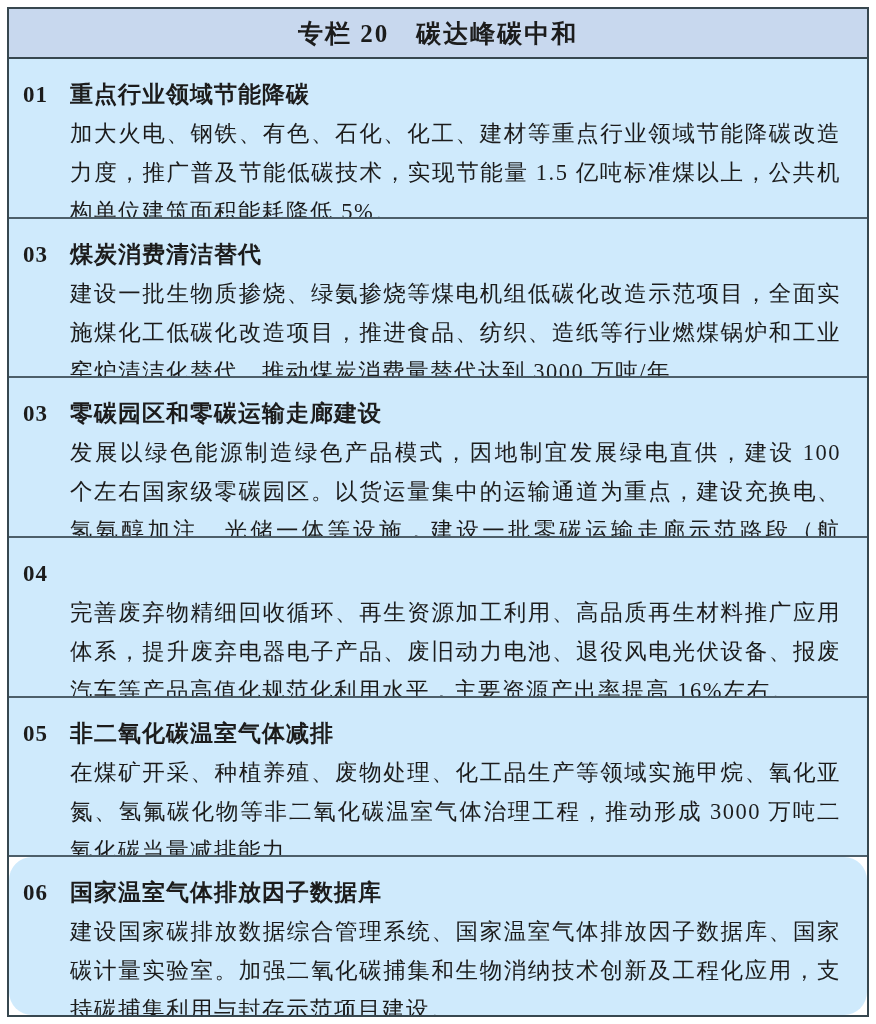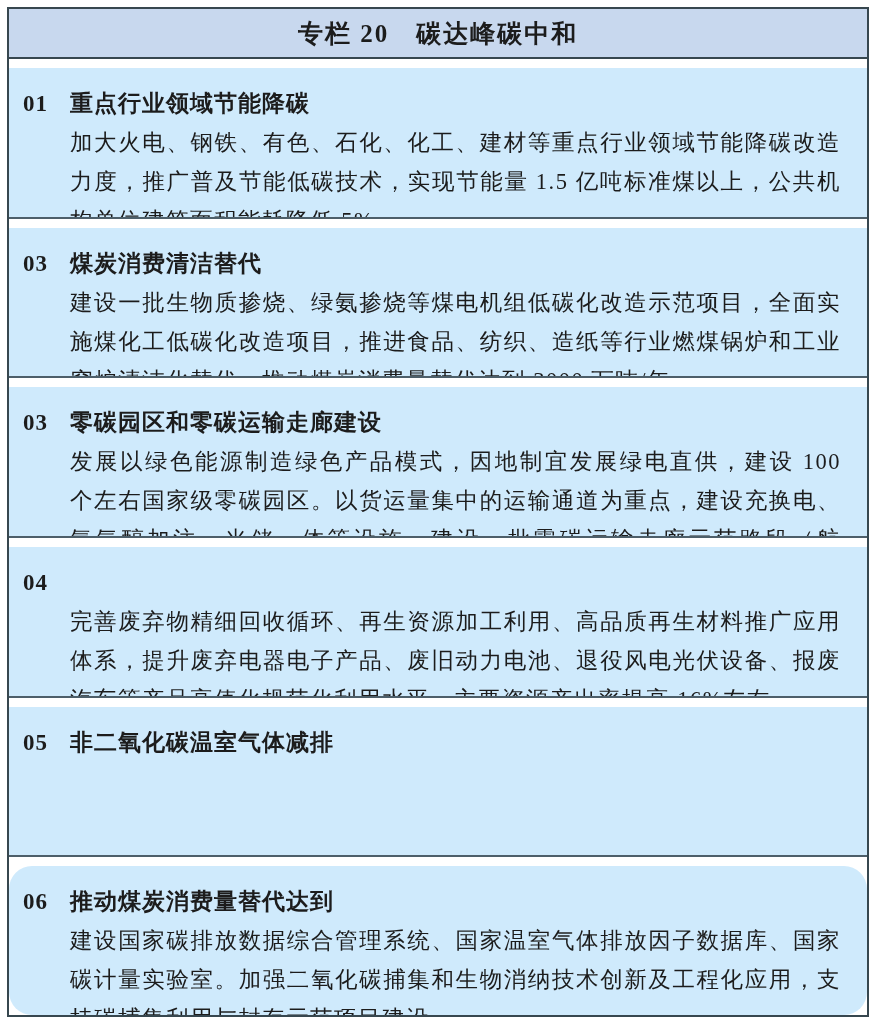--- a/index.html
+++ b/index.html
@@ -16,21 +16,20 @@
     background: #ffffff;
   }
   .panel {
     width: 100%;
     height: 100%;
     box-sizing: border-box;
     border: 2px solid #37474f;
     display: flex;
     flex-direction: column;
     color: #1c1c1c;
-    gap: 9px;
   }
   .panel-header {
     flex: 0 0 48px;
     background: #c8d8ee;
     border-bottom: 2px solid #37474f;
     display: flex;
     align-items: center;
     justify-content: center;
     font-size: 25px;
     font-weight: bold;
@@ -109,24 +108,25 @@
         <span class="section-num">04</span>
       </div>
       <p class="section-body">完善废弃物精细回收循环、再生资源加工利用、高品质再生材料推广应用体系，提升废弃电器电子产品、废旧动力电池、退役风电光伏设备、报废汽车等产品高值化规范化利用水平，主要资源产出率提高 16%左右。</p>
     </div>
 
     <div class="section">
       <div class="section-head">
         <span class="section-num">05</span>
         <span class="section-heading">非二氧化碳温室气体减排</span>
       </div>
+      <p class="section-body">在煤矿开采、种植养殖、废物处理、化工品生产等领域实施甲烷、氧化亚氮、氢氟碳化物等非二氧化碳温室气体治理工程，推动形成 3000 万吨二氧化碳当量减排能力。</p>
     </div>
 
     <div class="section">
       <div class="section-head">
         <span class="section-num">06</span>
-        <span class="section-heading">推动煤炭消费量替代达到</span>
+        <span class="section-heading">国家温室气体排放因子数据库</span>
       </div>
       <p class="section-body">建设国家碳排放数据综合管理系统、国家温室气体排放因子数据库、国家碳计量实验室。加强二氧化碳捕集和生物消纳技术创新及工程化应用，支持碳捕集利用与封存示范项目建设。</p>
     </div>
 
   </div>
 </div>
 
 </body></html>

